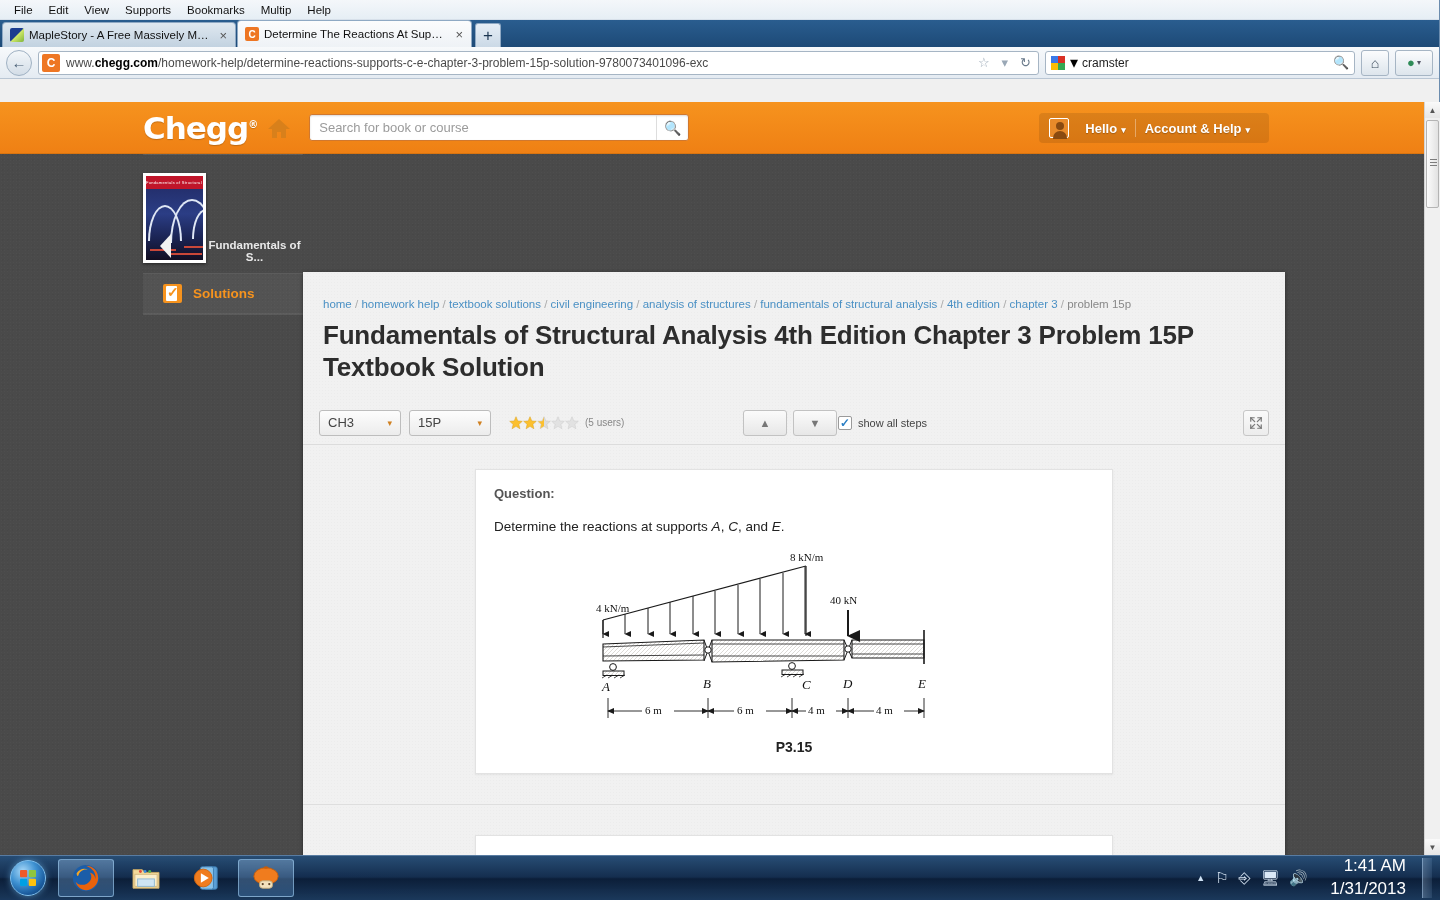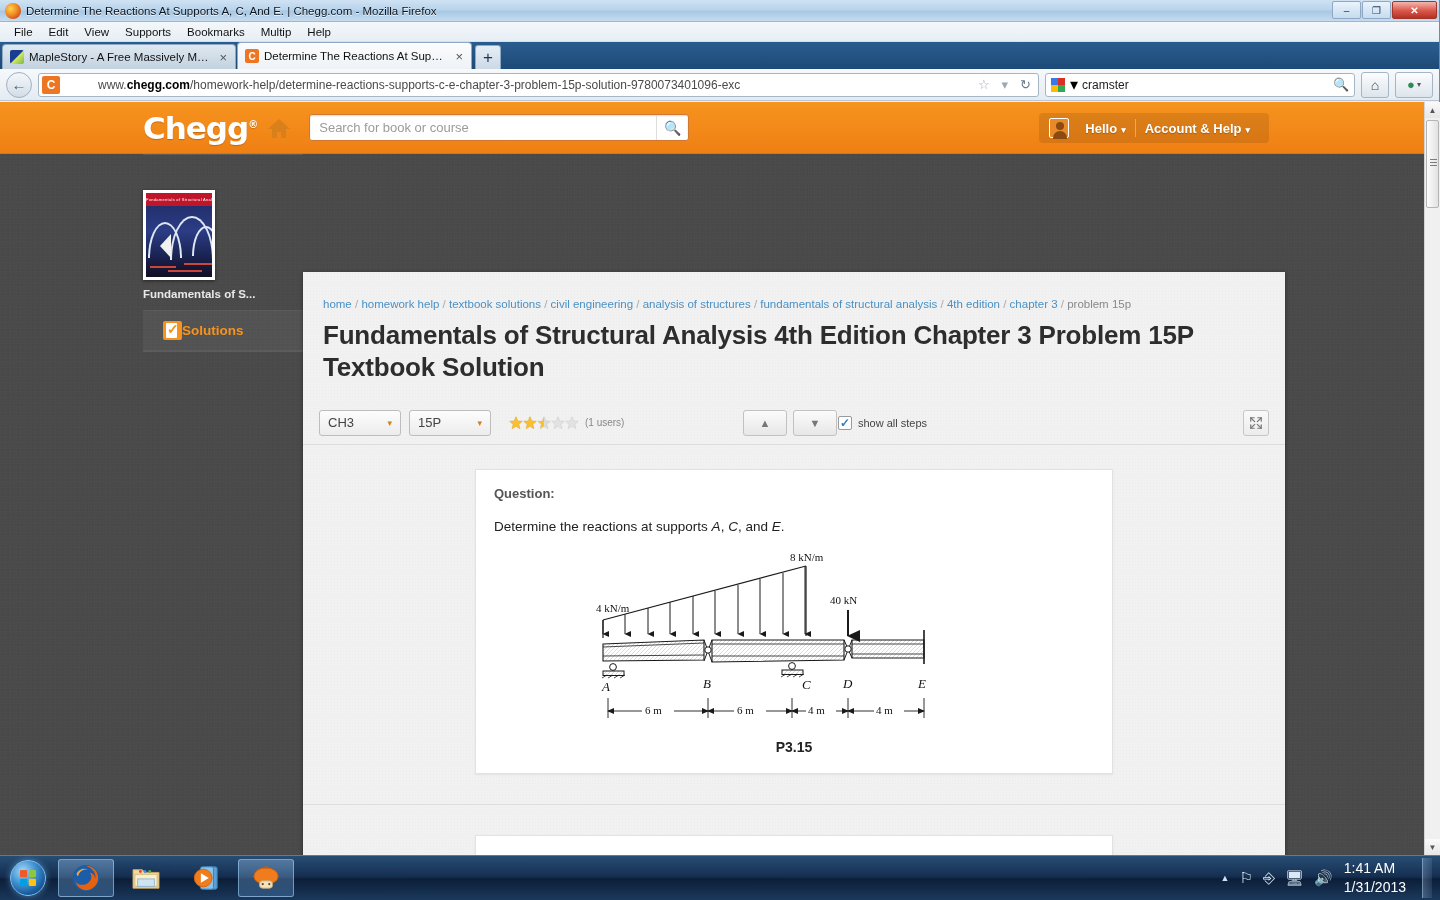--- a/index.html
+++ b/index.html
@@ -127,21 +127,21 @@
   #urlbar {
     flex: 1; height: 24px; display: flex; align-items: center;
     background: #fff; border: 1px solid #a6b5c4; border-radius: 3px;
     padding: 0 4px 0 0; gap: 6px;
   }
   #urlbar .site-icon {
     width: 18px; height: 18px; margin-left: 3px; flex: none;
     background: #ee7623; color: #fff; font-weight: bold; font-size: 12px;
     display: flex; align-items: center; justify-content: center; border-radius: 2px;
   }
-  #urlbar .url-text { flex: 1; font-size: 12px; color: #4a4a4a; white-space: nowrap; overflow: hidden; margin-left: 32px; }
+  #urlbar .url-text { flex: 1; font-size: 12px; color: #4a4a4a; white-space: nowrap; overflow: hidden; }
   #urlbar .url-text b { color: #000; font-weight: bold; }
   #urlbar .ub-icon { color: #9aa8b6; font-size: 13px; padding: 0 3px; }
   #searchbar {
     width: 310px; height: 24px; display: flex; align-items: center;
     background: #fff; border: 1px solid #a6b5c4; border-radius: 3px;
     gap: 4px; padding: 0 4px;
   }
   #searchbar .g-icon {
     width: 16px; height: 16px; flex: none; position: relative;
   }
@@ -221,21 +221,21 @@
   }
   #acct-box .ab-sep { width: 1px; height: 18px; background: rgba(255,255,255,.35); }
   #acct-box .caret { font-size: 9px; margin-left: 4px; }
 
   
   #sidebar {
     position: absolute; left: 143px; top: 52px; width: 160px;
   }
   #sidebar .sb-divider { height: 1px; background: rgba(255,255,255,.10); }
   #sb-book {
-    padding: 18px 0 10px; display: flex; flex-direction: column; align-items: flex-start; margin-top: 17px;
+    padding: 18px 0 10px; display: flex; flex-direction: row; align-items: flex-end;
   }
   #book-cover {
     width: 72px; height: 90px; background: #fff; border: 3px solid #fff;
     box-shadow: 0 1px 3px rgba(0,0,0,.5); position: relative; overflow: hidden;
   }
   #book-cover .bc-top { height: 13px; background: #c0152a; }
   #book-cover .bc-top span {
     display:block; font-size: 4px; color: #fff; text-align: center; line-height: 13px;
     letter-spacing: .3px; white-space: nowrap; overflow: hidden;
   }
@@ -249,21 +249,21 @@
     border-radius: 50% 50% 0 0 / 100% 100% 0 0;
   }
   #book-cover .streak {
     position: absolute; height: 2px; background: #e8503a; opacity: .85;
   }
   #book-title {
     margin-top: 8px; font-size: 11.5px; font-weight: bold; color: #e8e8e8;
     text-align: center;
   }
   .sb-item {
-    height: 39px; display: flex; align-items: center; 
+    height: 39px; display: flex; align-items: center; gap: 11px;
     padding-left: 20px; cursor: pointer; position: relative;
   }
   .sb-item.active { background: rgba(255,255,255,.05); }
   .sb-item .sb-label { font-size: 13.5px; font-weight: bold; }
   .sb-item.active .sb-label { color: #f6931e; }
   .sb-item .sb-label.q { color: #bfc9d2; font-weight: normal; font-size: 13.5px; }
   .icon-solutions {
     width: 19px; height: 19px; background: #f6931e; border-radius: 2px;
     position: relative; flex: none;
   }
@@ -412,45 +412,36 @@
     display: flex; align-items: center; justify-content: center; cursor: pointer;
     border: 1px solid transparent;
   }
   .tb-btn.pinned-active {
     background: linear-gradient(to bottom, rgba(160,200,240,.38), rgba(90,150,210,.30));
     border: 1px solid rgba(170,215,250,.55);
   }
   #tray { margin-left: auto; display: flex; align-items: center; gap: 10px; padding-right: 8px; }
   #tray .tri { color: #cfe2f5; font-size: 9px; }
   #tray .ticon { color: #dbe9f7; font-size: 15px; }
-  #clock { color: #fff; font-size: 14px; text-align: left; line-height: 1.35; margin-left: 1px; }
+  #clock { color: #fff; font-size: 17px; text-align: right; line-height: 1.35; margin-left: 12px; }
   #showdesk { width: 10px; height: 40px; margin-left: 6px;
     background: linear-gradient(to right, rgba(200,225,250,.25), rgba(160,200,240,.12));
     border-left: 1px solid rgba(190,220,250,.5); }
 </style>
 </head>
 <body>
 
 <div id="desktop">
   <div class="wp-blob" style="left:840px;top:-40px;width:320px;height:300px;background:radial-gradient(circle,#5aa7dd,transparent 65%);"></div>
   <div class="wp-blob" style="left:1080px;top:120px;width:280px;height:260px;background:radial-gradient(circle,#3d82bb,transparent 65%);"></div>
   <div class="wp-blob" style="left:1180px;top:500px;width:300px;height:340px;background:radial-gradient(circle,#2e6ea3,transparent 68%);"></div>
 </div>
 
 <div id="ff-window">
 
-  <div id="titlebar">
-    <div class="ff-logo"></div>
-    <div class="tb-text">Determine The Reactions At Supports A, C, And E. | Chegg.com - Mozilla Firefox</div>
-    <div id="winbtns">
-      <div class="wb">–</div>
-      <div class="wb">❐</div>
-      <div class="wb close">✕</div>
-    </div>
-  </div>
 
   <div id="menubar">
     <div class="mi">File</div>
     <div class="mi">Edit</div>
     <div class="mi">View</div>
     <div class="mi">Supports</div>
     <div class="mi">Bookmarks</div>
     <div class="mi">Multip</div>
     <div class="mi">Help</div>
   </div>
@@ -591,21 +582,21 @@
             <span class="star">
                 <svg width="14" height="14" viewBox="0 0 20 20">
                   <polygon points="10,1 12.6,7.1 19,7.6 14.1,11.9 15.6,18.2 10,14.8 4.4,18.2 5.9,11.9 1,7.6 7.4,7.1" fill="#e2e2e2" stroke="#cbcbcb" stroke-width=".7"></polygon>
                 </svg>
               </span>
             <span class="star">
                 <svg width="14" height="14" viewBox="0 0 20 20">
                   <polygon points="10,1 12.6,7.1 19,7.6 14.1,11.9 15.6,18.2 10,14.8 4.4,18.2 5.9,11.9 1,7.6 7.4,7.1" fill="#e2e2e2" stroke="#cbcbcb" stroke-width=".7"></polygon>
                 </svg>
               </span>
-            <span id="rating-users">(1 users)</span>
+            <span id="rating-users">(5 users)</span>
           </div>
 
           <div id="step-nav">
             <div class="navbtn">▲</div>
             <div class="navbtn">▼</div>
           </div>
 
           <div id="showall">
             <span class="cbox">✓</span>
             <span class="cl">show all steps</span>

